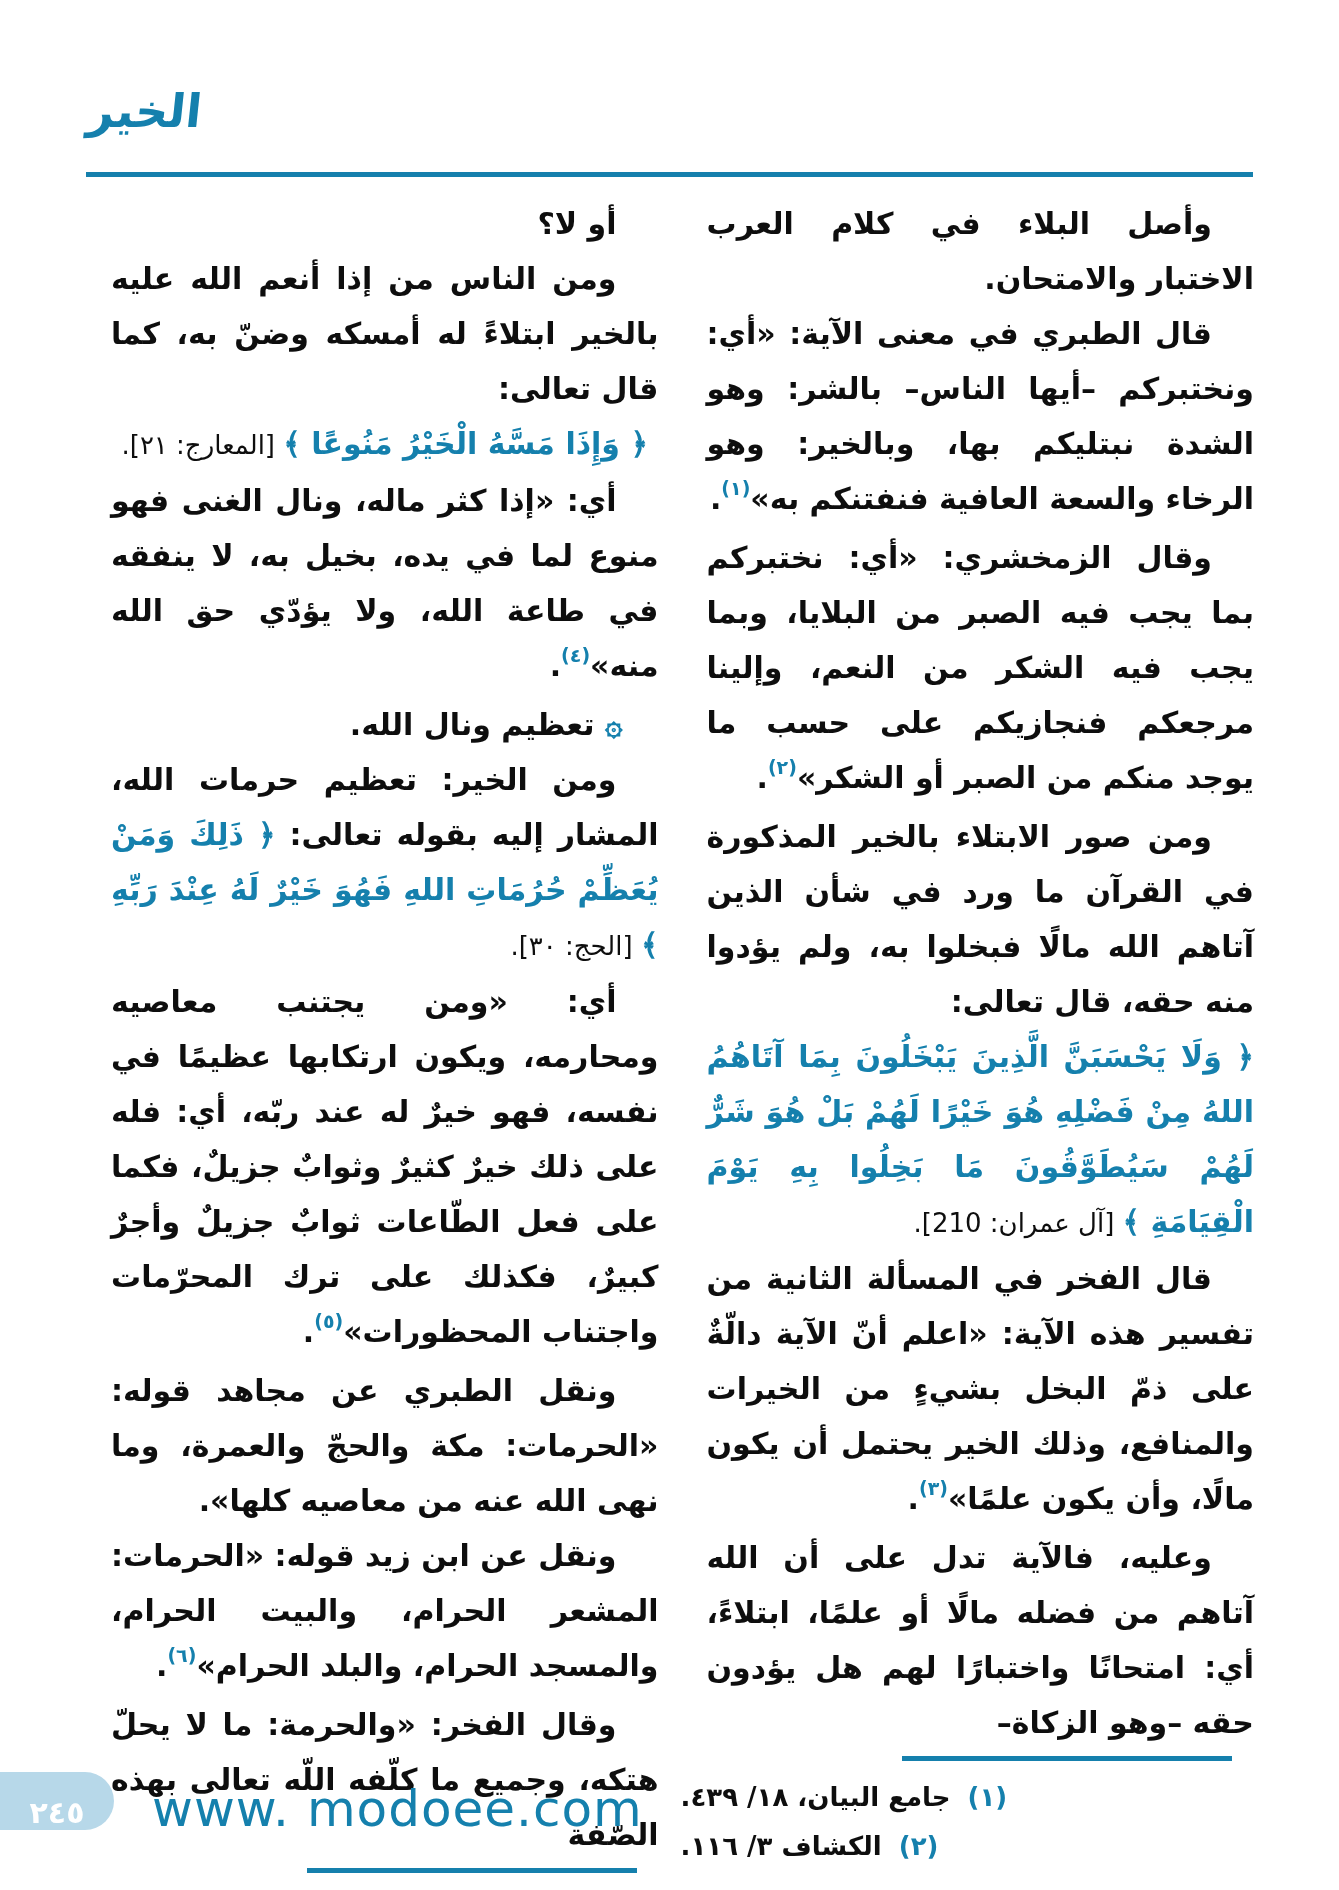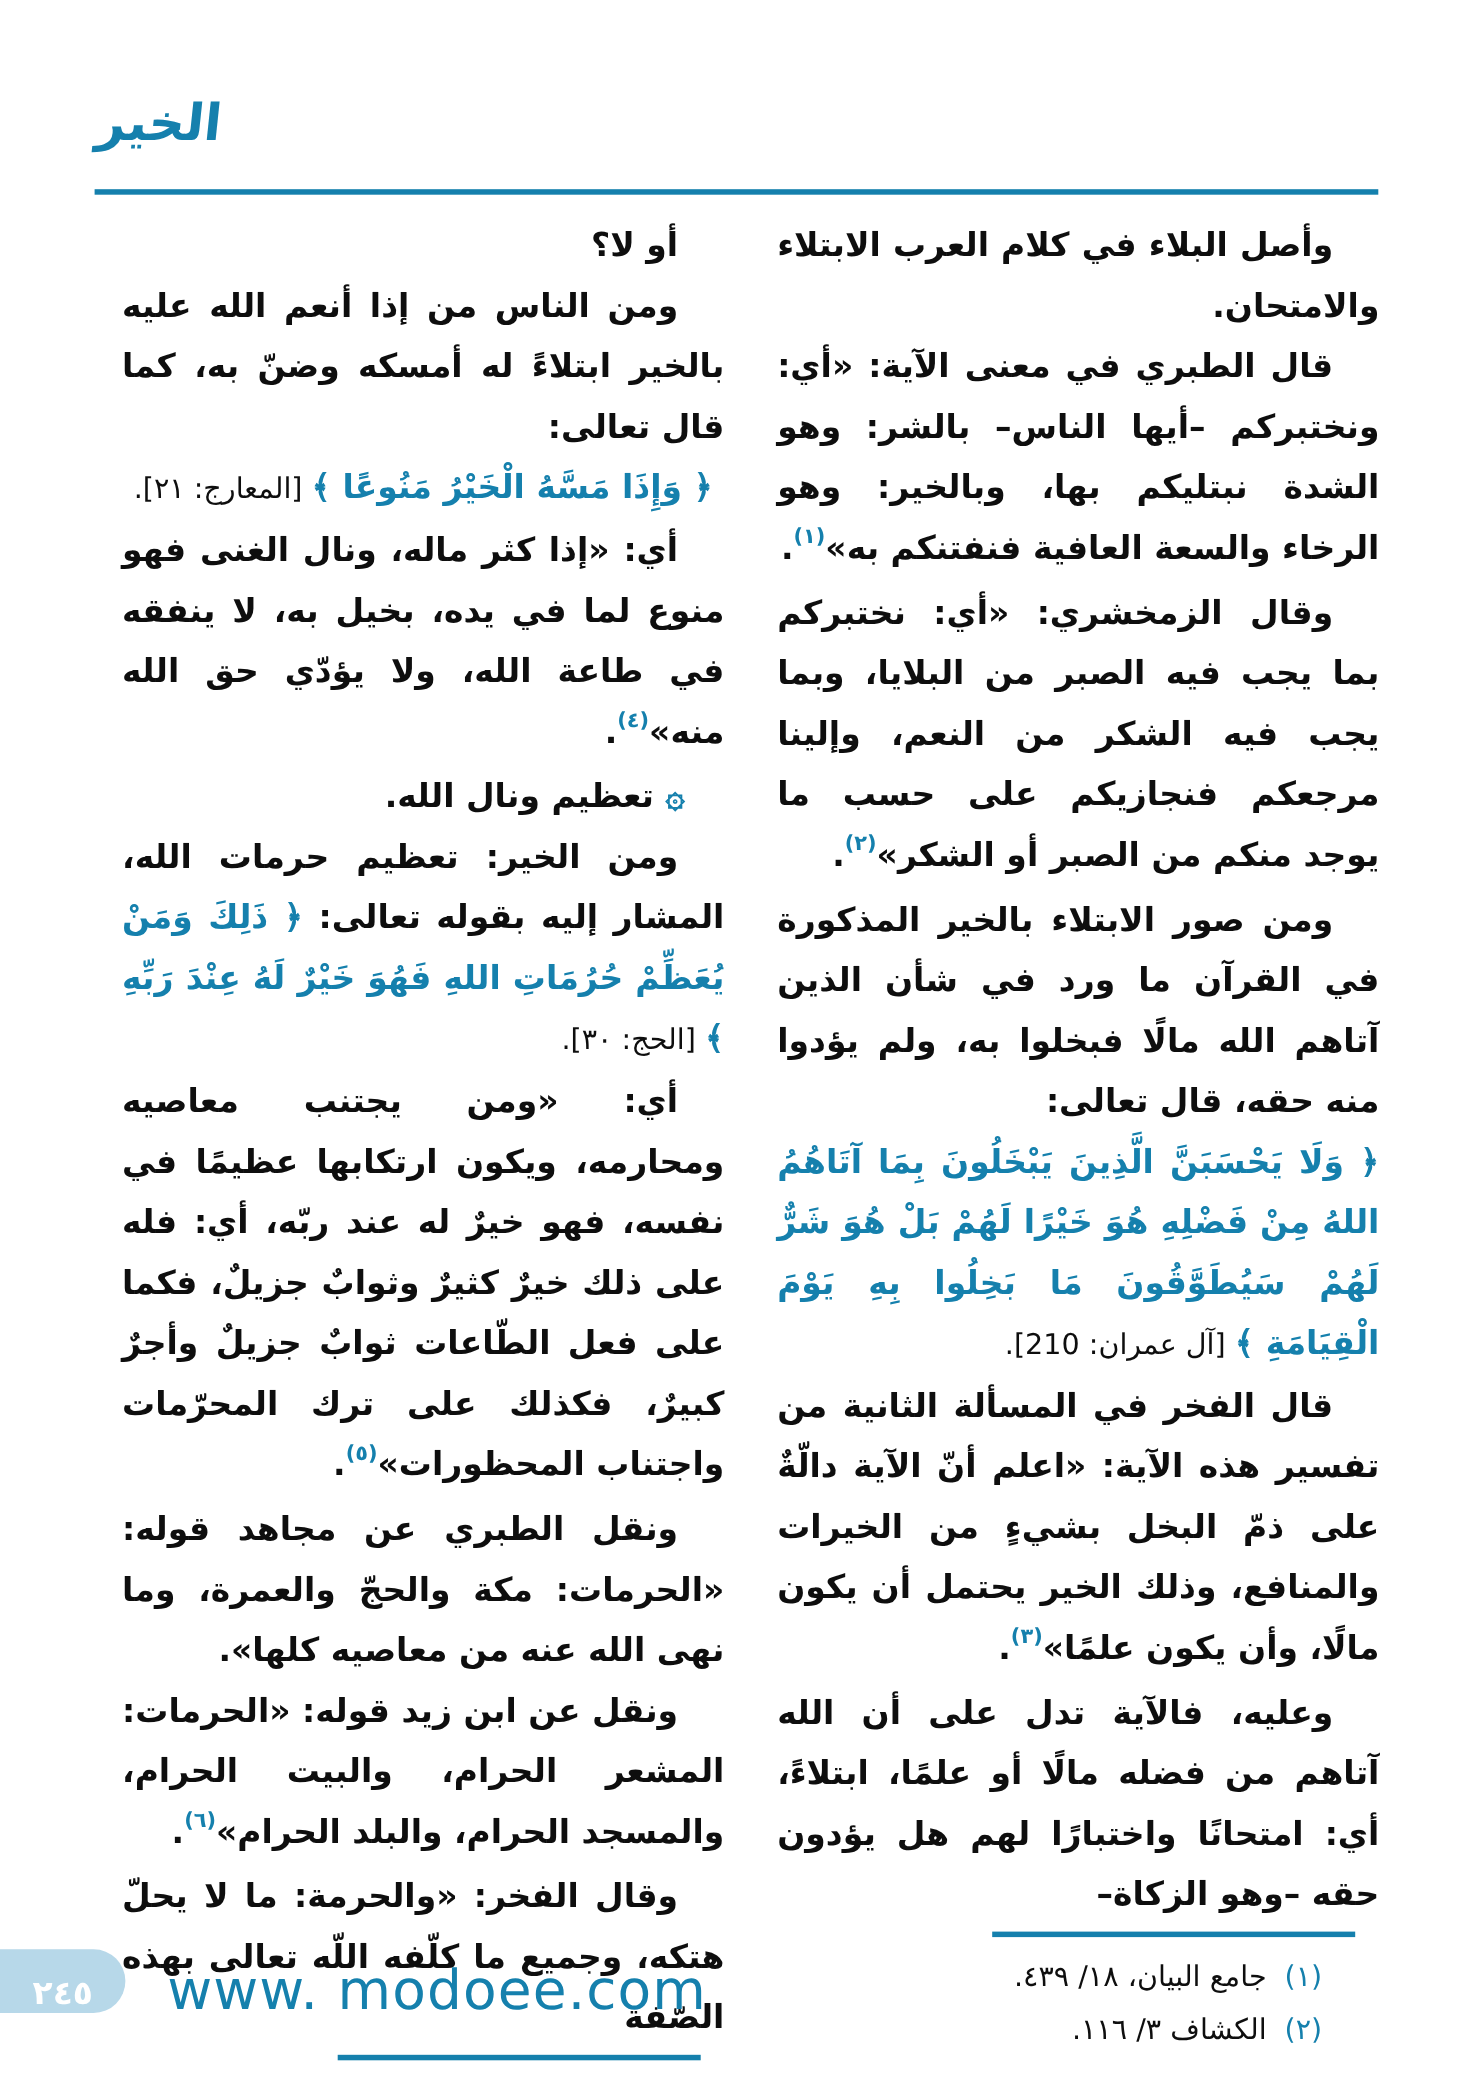--- a/index.html
+++ b/index.html
@@ -50,22 +50,22 @@
     position:relative;top:-14px;letter-spacing:-1px;
   }
   .ornament{color:var(--accent);font-size:30px;}
   
   .footnotes{margin-top:auto;padding-top:6px;}
   .fn-rule{
     height:5px;width:330px;background:var(--accent);
     margin:0 22px 12px 0;
   }
   .fn-row{
-    font-size:26px;line-height:49px;font-weight:normal;
-    padding-right:52px;text-align:right;white-space:nowrap;
+    font-size:26px;line-height:49px;font-weight:bold;
+    padding-right:52px;text-align:left;white-space:nowrap;
   }
   .fn-no{color:var(--accent);margin-left:8px;}
   .fn-text{color:var(--ink);}
   
   .page-badge{
     position:absolute;left:0;top:1772px;width:114px;height:58px;
     background:var(--badge-bg);
     border-radius:0 30px 30px 0;
     display:flex;align-items:flex-end;justify-content:center;
     color:#ffffff;font-size:30px;font-weight:bold;
@@ -82,21 +82,21 @@
 
 <div class="page">
 
   <div class="header-title">الخير</div>
   <div class="header-rule"></div>
 
   <main class="columns">
 
     <section class="col">
       <div class="col-text">
-          <p class="para"><span class="txt">وأصل البلاء في كلام العرب الابتلاء والامتحان.</span></p>
+          <p class="para"><span class="txt">وأصل البلاء في كلام العرب الاختبار والامتحان.</span></p>
           <p class="para"><span class="txt">قال الطبري في معنى الآية: «أي: ونختبركم –أيها الناس– بالشر: وهو الشدة نبتليكم بها، وبالخير: وهو الرخاء والسعة العافية فنفتنكم به»</span><span class="fnmark">(١)</span><span class="txt">.</span></p>
           <p class="para"><span class="txt">وقال الزمخشري: «أي: نختبركم بما يجب فيه الصبر من البلايا، وبما يجب فيه الشكر من النعم، وإلينا مرجعكم فنجازيكم على حسب ما يوجد منكم من الصبر أو الشكر»</span><span class="fnmark">(٢)</span><span class="txt">.</span></p>
           <p class="para"><span class="txt">ومن صور الابتلاء بالخير المذكورة في القرآن ما ورد في شأن الذين آتاهم الله مالًا فبخلوا به، ولم يؤدوا منه حقه، قال تعالى:</span></p>
           <p class="noindent"><span class="quran">﴿ وَلَا يَحْسَبَنَّ الَّذِينَ يَبْخَلُونَ بِمَا آتَاهُمُ اللهُ مِنْ فَضْلِهِ هُوَ خَيْرًا لَهُمْ بَلْ هُوَ شَرٌّ لَهُمْ سَيُطَوَّقُونَ مَا بَخِلُوا بِهِ يَوْمَ الْقِيَامَةِ ﴾</span><span class="ref"> [آل عمران: 210].</span></p>
           <p class="para"><span class="txt">قال الفخر في المسألة الثانية من تفسير هذه الآية: «اعلم أنّ الآية دالّةٌ على ذمّ البخل بشيءٍ من الخيرات والمنافع، وذلك الخير يحتمل أن يكون مالًا، وأن يكون علمًا»</span><span class="fnmark">(٣)</span><span class="txt">.</span></p>
           <p class="para"><span class="txt">وعليه، فالآية تدل على أن الله آتاهم من فضله مالًا أو علمًا، ابتلاءً، أي: امتحانًا واختبارًا لهم هل يؤدون حقه –وهو الزكاة–</span></p>
         </div>
       <div class="footnotes">
         <div class="fn-rule"></div>
         <div class="fn-list">

